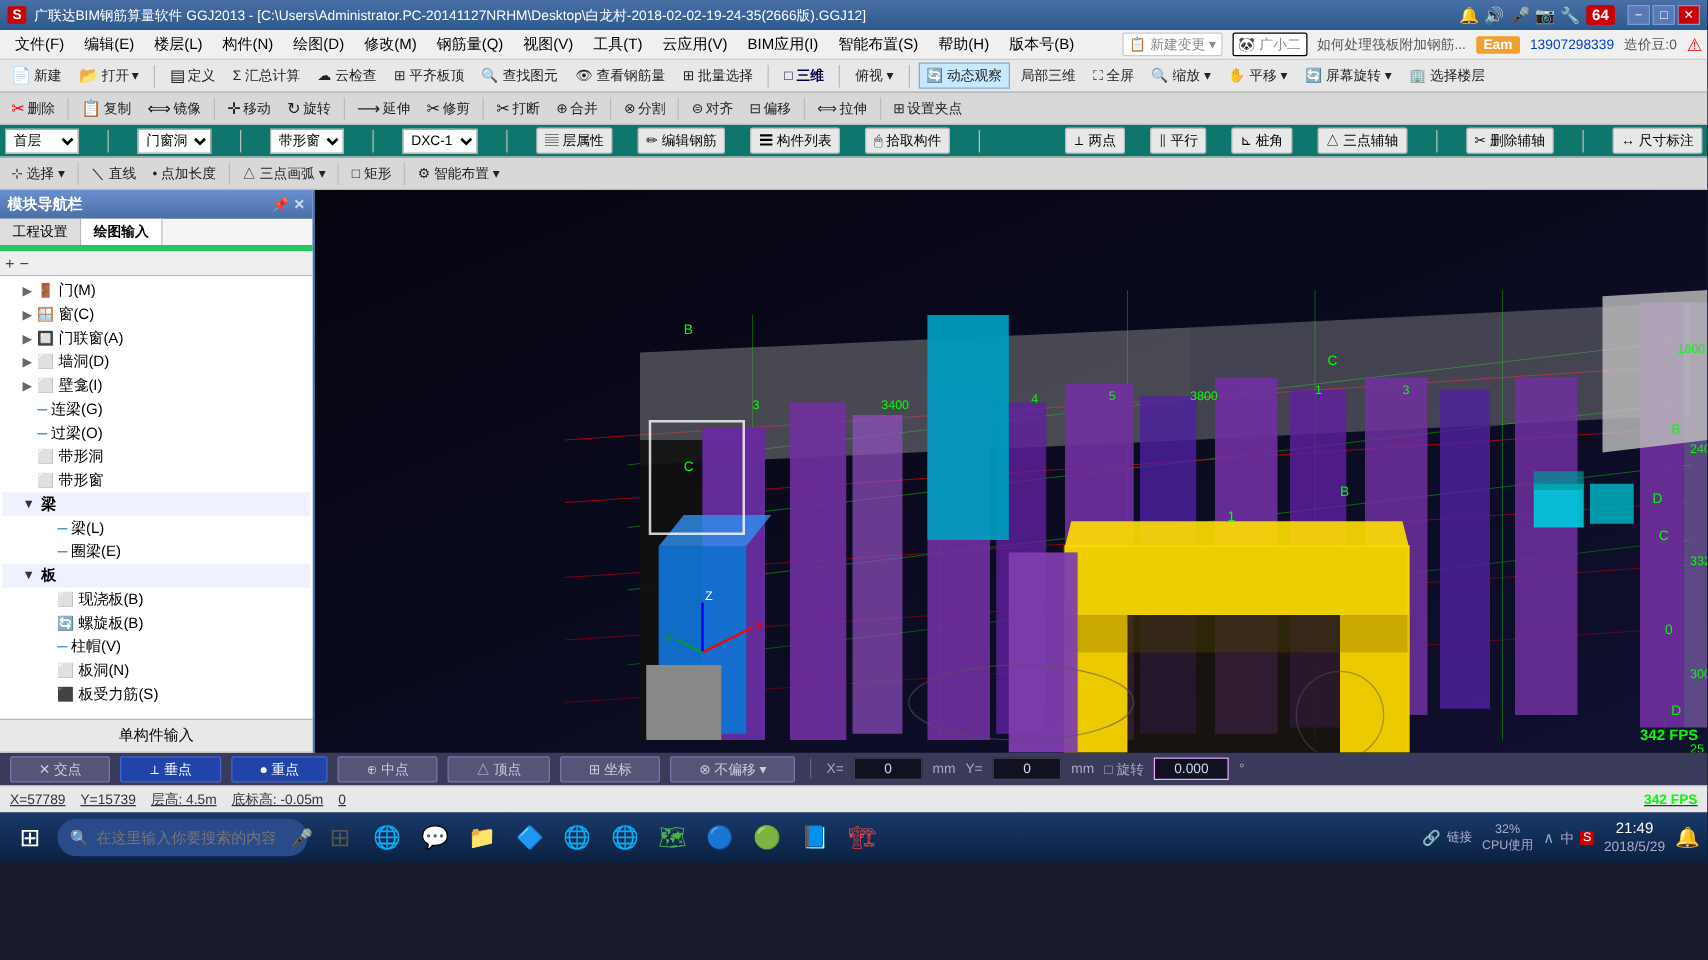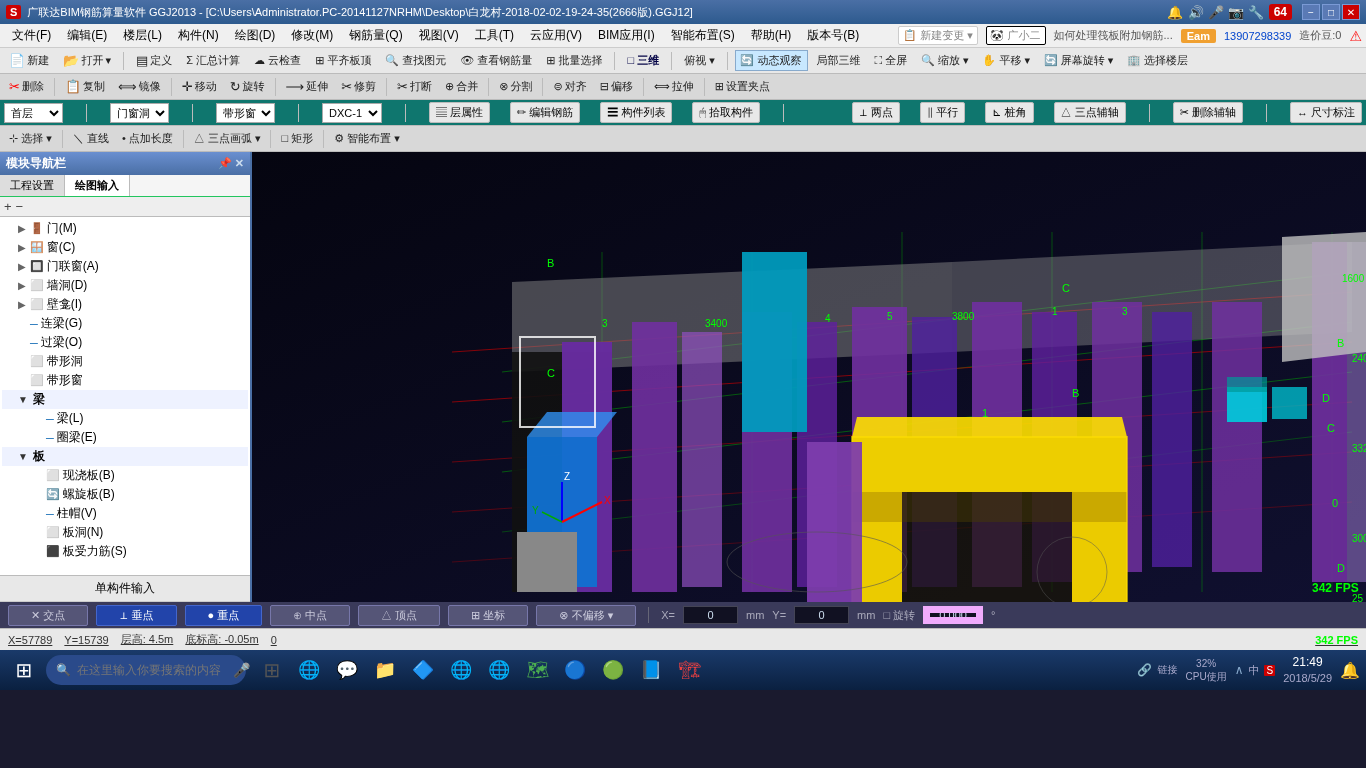--- a/index.html
+++ b/index.html
@@ -133,21 +133,21 @@
       font-size: 12px;
       font-weight: bold;
       display: flex;
       align-items: center;
       justify-content: space-between;
     }
     #panel-header-icons { display: flex; gap: 3px; }
     .phicon { font-size: 11px; cursor: pointer; color: #cde; }
     #panel-tabs {
       display: flex;
-      border-bottom: 1px solid #22c55e;
+      border-bottom: 5px solid #22c55e;
     }
     .ptab {
       padding: 3px 10px;
       font-size: 11px;
       cursor: pointer;
       background: #ddd;
       border-right: 1px solid #bbb;
     }
     .ptab.active { background: white; font-weight: bold; }
     #panel-toolbar {
@@ -235,21 +235,21 @@
       background: #111122;
       border: 1px solid #445;
       color: #cde;
       font-size: 11px;
       text-align: center;
     }
     .rotate-input {
       width: 60px;
       height: 18px;
       background: #111122;
-      border: 7px solid #f0abfc;
+      border: 1px solid #f0abfc;
       color: #cde;
       font-size: 11px;
       text-align: center;
     }
 
     
     #statusbar {
       height: 22px;
       background: #e8e8e8;
       display: flex;

